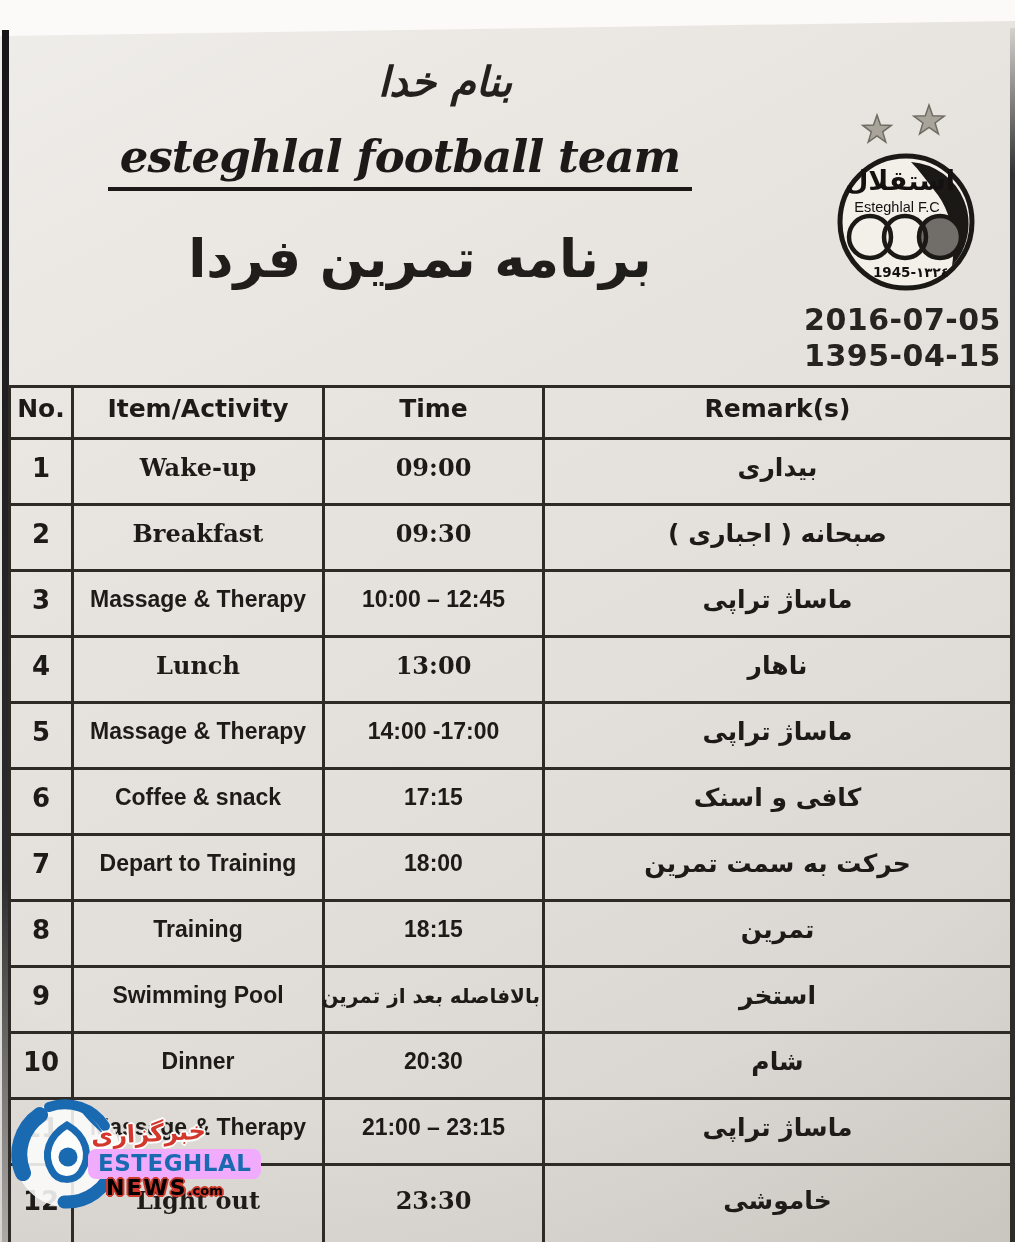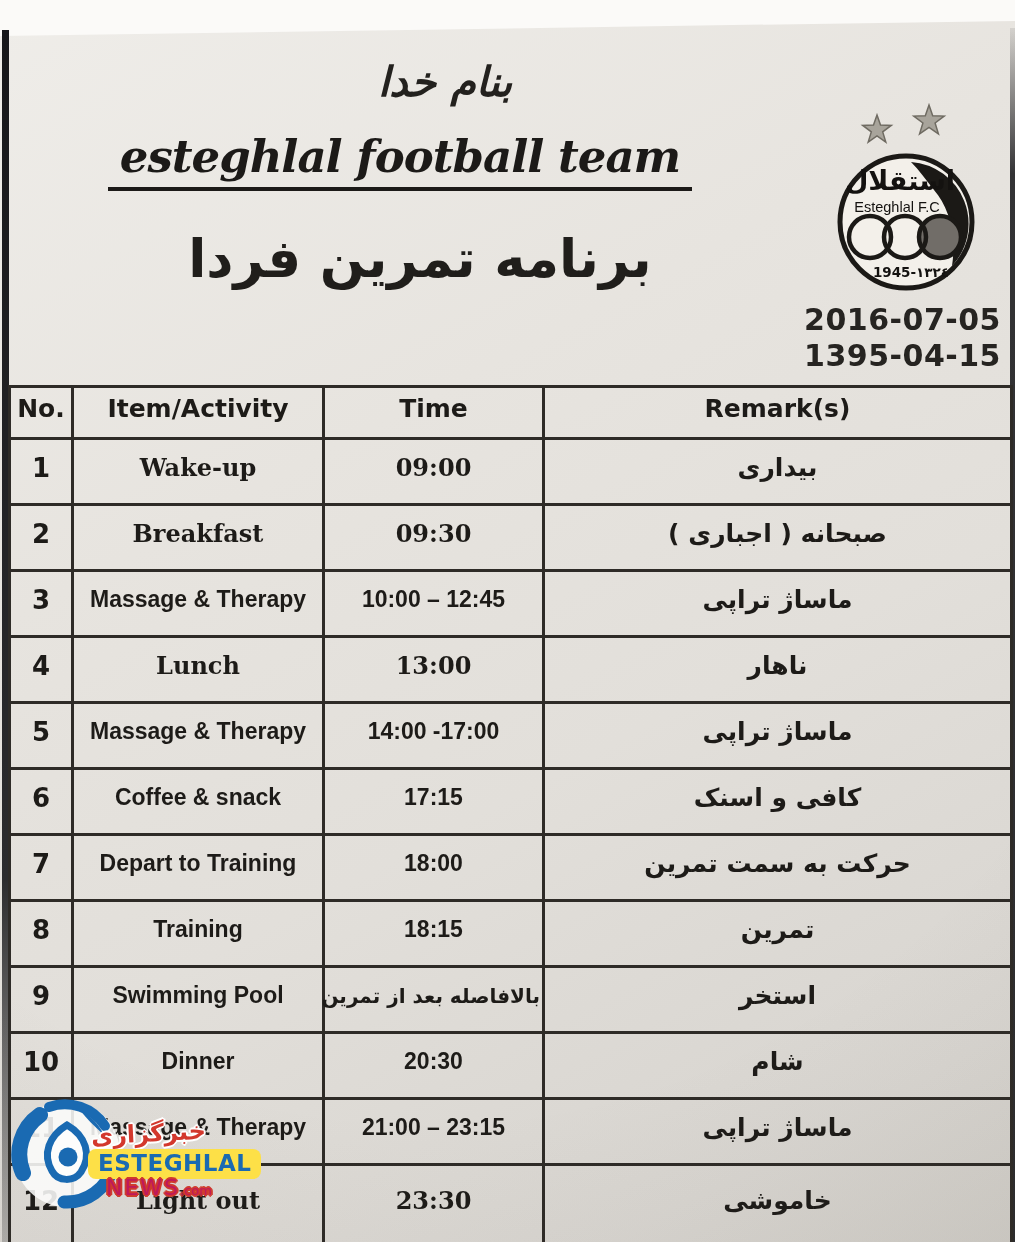--- a/index.html
+++ b/index.html
@@ -47,24 +47,24 @@
   tr.serif td.col-activity,tr.serif td.col-time{font-family:"DejaVu Serif",serif;font-size:24px;}
   td.fa{font-family:"DejaVu Sans",sans-serif;font-weight:bold;font-size:25px;direction:rtl;}
   td.col-time.fa{font-size:20px;white-space:nowrap;}
 
   
   .watermark{position:absolute;left:10px;top:1093px;width:310px;height:149px;z-index:5;}
   .wm-agency{position:absolute;left:100px;top:26px;width:96px;text-align:center;direction:rtl;
         font-size:24px;font-weight:bold;color:#d3382d;transform:rotate(-3deg);
         text-shadow:-2px 0 #fff,2px 0 #fff,0 -2px #fff,0 2px #fff,
                     -1px -1px #fff,1px -1px #fff,-1px 1px #fff,1px 1px #fff;}
-  .wm-brand{position:absolute;left:78px;top:56px;background:#fde047;border-radius:8px;
+  .wm-brand{position:absolute;left:78px;top:56px;background:#f0abfc;border-radius:8px;
         padding:1px 10px 3px;font-size:23px;font-weight:bold;letter-spacing:.5px;color:#1a6ab2;}
-  .wm-news{position:absolute;left:96px;top:82px;font-size:22px;font-weight:normal;
-        letter-spacing:2px;color:#be185d;
+  .wm-news{position:absolute;left:96px;top:82px;font-size:22px;font-weight:bold;
+        letter-spacing:2px;color:#000000;
         text-shadow:-2px 0 #cf3a2e,2px 0 #cf3a2e,0 -2px #cf3a2e,0 2px #cf3a2e,
                     -1px -1px #cf3a2e,1px -1px #cf3a2e,-1px 1px #cf3a2e,1px 1px #cf3a2e;text-align:right;}
   .wm-news .com{font-size:13px;letter-spacing:0;}
 </style>
 </head>
 <body>
 
 <div id="page">
 
   <div class="top-strip"></div>

